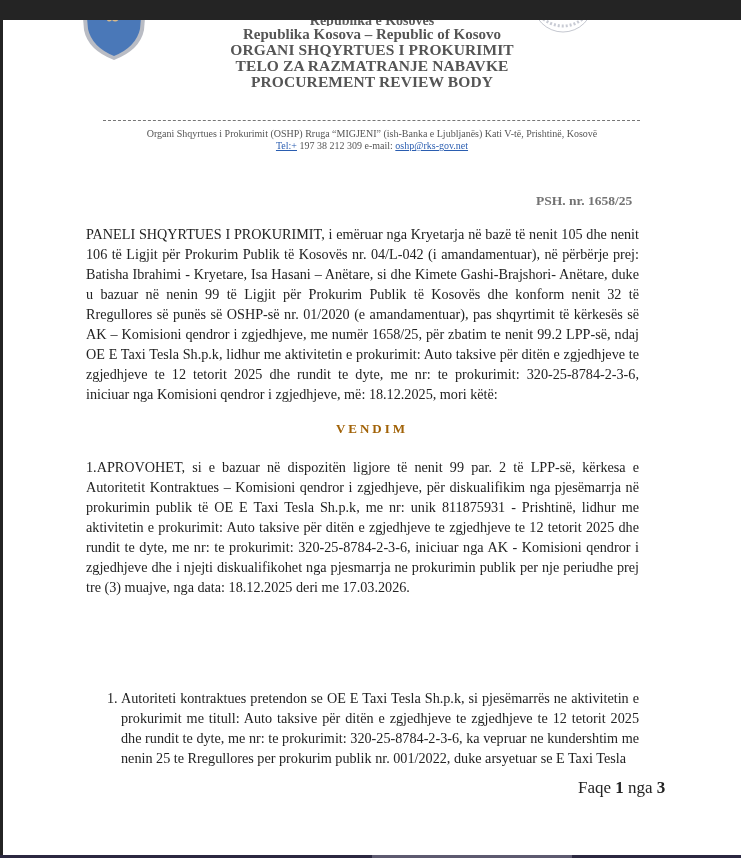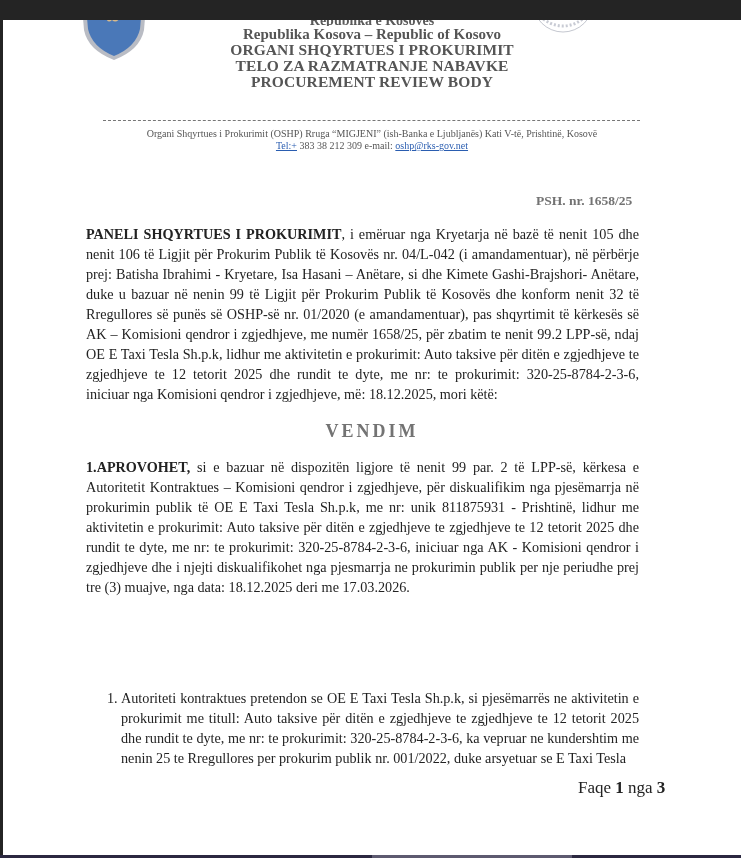--- a/index.html
+++ b/index.html
@@ -109,22 +109,22 @@
       color: #222;
     }
     .p1 { top: 204px; }
     .section-title {
       position: absolute;
       left: 0;
       width: 738px;
       text-align: center;
       font-weight: bold;
       letter-spacing: 3px;
-      font-size: 18px;
-      color: #737373;
+      font-size: 13px;
+      color: #a16207;
     }
     .vendim { top: 401px; }
     .p2 { top: 437px; }
     .arsyetim { top: 595px; }
     .subhead {
       position: absolute;
       left: 83px;
       top: 632px;
       font-style: italic;
       text-decoration: underline;
@@ -144,21 +144,21 @@
     .list-item .num { width: 35px; flex: none; padding-left: 21px; box-sizing: border-box; }
     .list-item .txt { flex: 1; text-align: justify; }
     .footer {
       position: absolute;
       left: 575px;
       top: 758px;
       font-size: 17px;
       color: #222;
     }
     .footer b { font-weight: bold; }
-    .bold { font-weight: bold; }
+    .bold { font-weight: normal; }
   </style>
 </head>
 <body>
 
 <div class="frame">
   <div class="page">
 
     <svg class="emblem" viewBox="0 0 68 54">
       <path d="M2 0 L66 0 L64 24 Q60 44 34 54 Q8 44 4 24 Z" fill="#b9bcc4"></path>
       <path d="M6 0 L62 0 L60 23 Q56 41 34 50 Q12 41 8 23 Z" fill="#4a78b8"></path>
@@ -177,21 +177,21 @@
       <span class="line upper">TELO ZA RAZMATRANJE NABAVKE</span>
       <span class="line upper">PROCUREMENT REVIEW BODY</span>
     </div>
 
     <div class="dashed-rule"></div>
 
     <div class="address">
       <div>Organi Shqyrtues i Prokurimit (OSHP) Rruga “MIGJENI” (ish-Banka e Ljubljanës) Kati V-të, Prishtinë, Kosovë</div>
       <div>
         <a>Tel:+</a>
-        <span>383 38 212 309</span>
+        <span>197 38 212 309</span>
         <span>e-mail:</span>
         <a>oshp@rks-gov.net</a>
       </div>
     </div>
 
     <div class="ref-number">PSH. nr. 1658/25</div>
 
     <div class="body-text p1">
       <span class="bold">PANELI SHQYRTUES I PROKURIMIT</span><span>, i emëruar nga Kryetarja në bazë të nenit 105 dhe nenit 106 të Ligjit për Prokurim Publik të Kosovës nr. 04/L-042 (i amandamentuar), në përbërje prej: Batisha Ibrahimi - Kryetare, Isa Hasani – Anëtare, si dhe Kimete Gashi-Brajshori- Anëtare, duke u bazuar në nenin 99 të Ligjit për Prokurim Publik të Kosovës dhe konform nenit 32 të Rregullores së punës së OSHP-së nr. 01/2020 (e amandamentuar), pas shqyrtimit të kërkesës së AK – Komisioni qendror i zgjedhjeve, me numër 1658/25, për zbatim te nenit 99.2 LPP-së, ndaj OE E Taxi Tesla Sh.p.k, lidhur me aktivitetin e prokurimit: Auto taksive për ditën e zgjedhjeve te zgjedhjeve te 12 tetorit 2025 dhe rundit te dyte, me nr: te prokurimit: 320-25-8784-2-3-6, iniciuar nga Komisioni qendror i zgjedhjeve, më: 18.12.2025, mori këtë:</span>
     </div>

